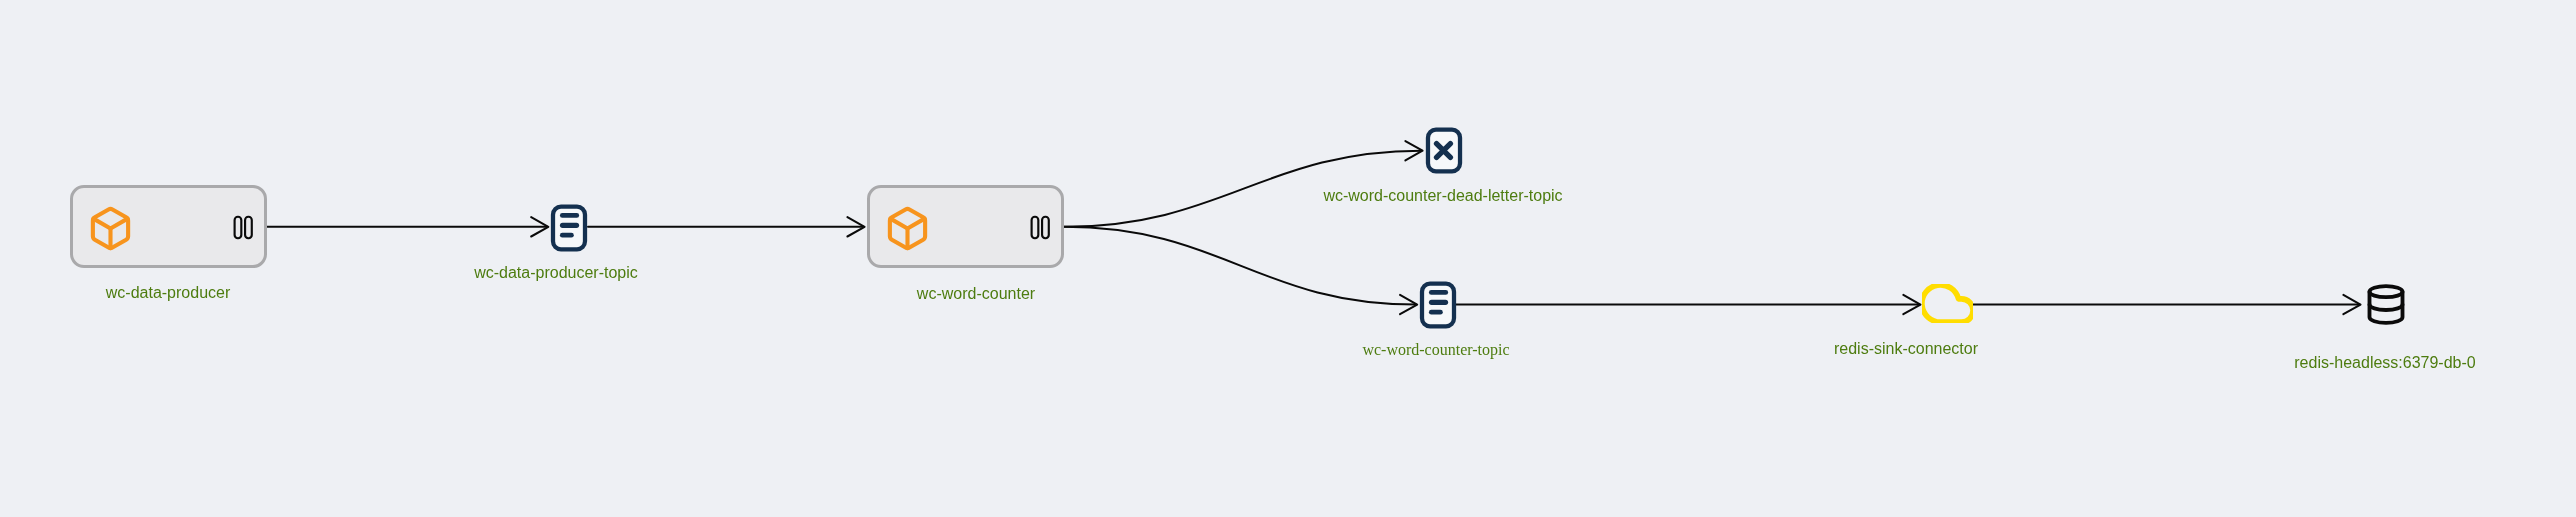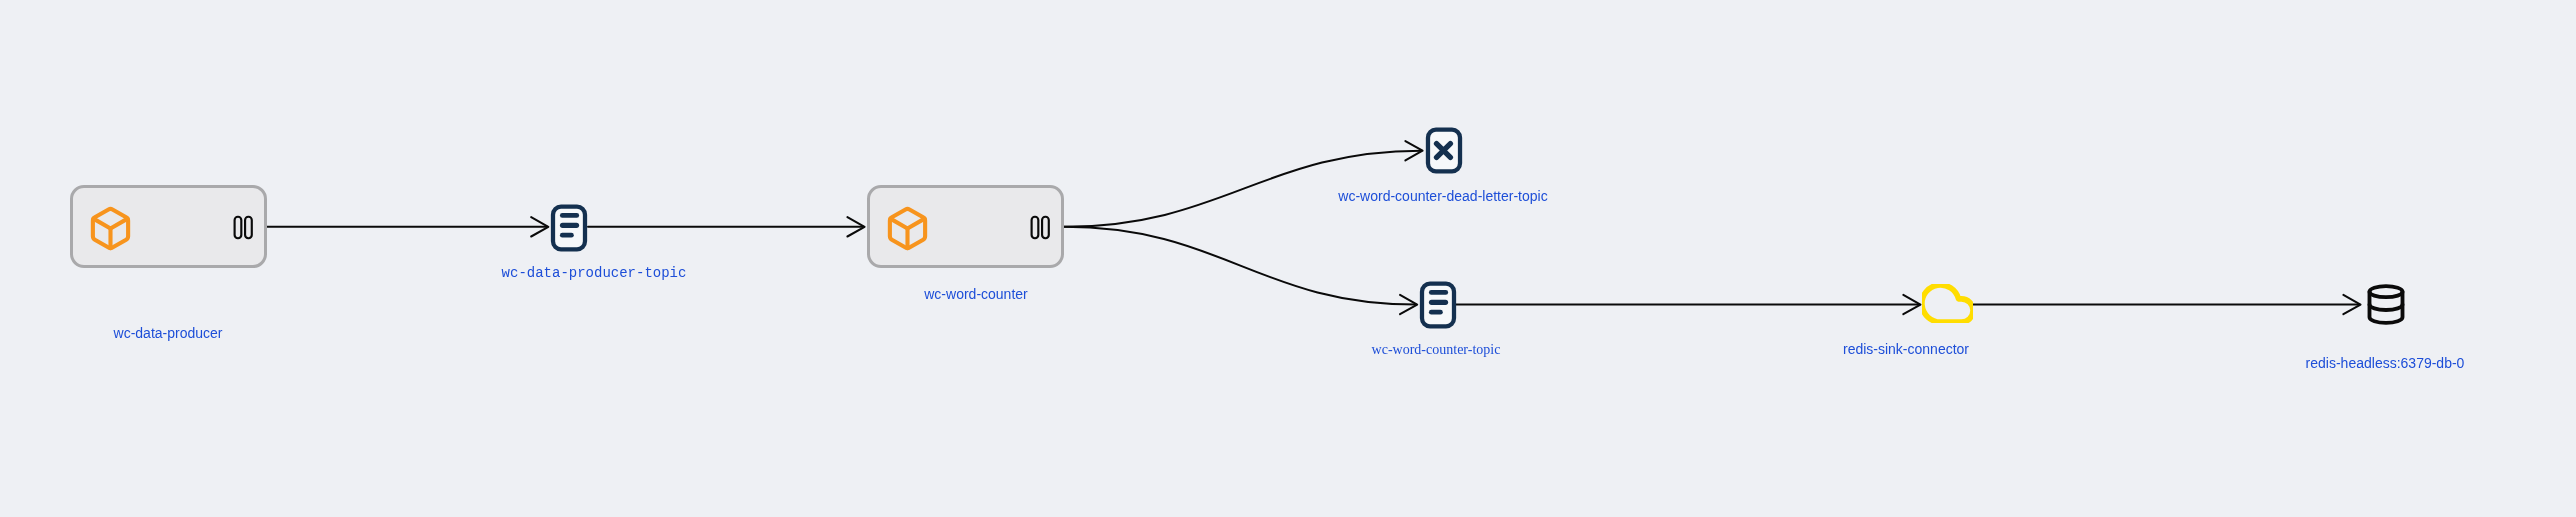--- a/index.html
+++ b/index.html
@@ -19,23 +19,23 @@
     border:3.8px solid #a9a9ab;
     border-radius:14px;
     box-sizing:border-box;
   }
   .node-box svg{position:absolute;}
   .icon-node{position:absolute;}
   .node-label{
     position:absolute;
     transform:translateX(-50%);
     white-space:nowrap;
-    font-size:14px;
+    font-size:16px;
     line-height:18px;
-    color:#1d4ed8;
+    color:#4d7c0f;
   }
 </style>
 </head>
 <body>
 
 <div class="canvas">
 
   <svg class="edge-layer" width="2576" height="518" viewBox="0 0 4806 966">
     <g stroke="#0a0a0a" stroke-width="3.8" fill="none" stroke-linecap="round" stroke-linejoin="round">
 
@@ -63,31 +63,31 @@
     <svg style="left:14px;top:14.5px;" width="47" height="51" viewBox="0 0 24 24" fill="none" stroke="#f7941d" stroke-width="2.1" stroke-linecap="round" stroke-linejoin="round">
       <path d="M21 16V8a2 2 0 0 0-1-1.73l-7-4a2 2 0 0 0-2 0l-7 4A2 2 0 0 0 3 8v8a2 2 0 0 0 1 1.73l7 4a2 2 0 0 0 2 0l7-4A2 2 0 0 0 21 16z"></path>
       <polyline points="3.27 6.96 12 12.01 20.73 6.96"></polyline>
       <line x1="12" y1="22.08" x2="12" y2="12"></line>
     </svg>
     <svg style="left:160px;top:27px;" width="20.4" height="25" viewBox="0 0 38 46" fill="none" stroke="#0a0a0a" stroke-width="4">
       <rect x="3" y="3" width="12.5" height="40" rx="6"></rect>
       <rect x="22.5" y="3" width="12.5" height="40" rx="6"></rect>
     </svg>
   </div>
-  <div class="node-label" style="left:168px;top:284px;margin-top:40px;">wc-data-producer</div>
+  <div class="node-label" style="left:168px;top:284px;">wc-data-producer</div>
 
   <div class="icon-node" style="left:550px;top:204px;">
     <svg width="38" height="48" viewBox="0 0 70 90">
       <rect x="5" y="5" width="60" height="80" rx="15" fill="#f6f8fa" stroke="#14304f" stroke-width="8"></rect>
       <rect x="18" y="17" width="36" height="9" rx="4.5" fill="#14304f"></rect>
       <rect x="18" y="35" width="36" height="10" rx="5" fill="#14304f"></rect>
       <rect x="18" y="54" width="26" height="9" rx="4.5" fill="#14304f"></rect>
     </svg>
   </div>
-  <div class="node-label" style="left:594px;top:264px;font-family:Liberation Mono, monospace;">wc-data-producer-topic</div>
+  <div class="node-label" style="left:556px;top:264px;">wc-data-producer-topic</div>
 
   <div class="node-box" style="left:867px;top:185px;">
     <svg style="left:14px;top:14.5px;" width="47" height="51" viewBox="0 0 24 24" fill="none" stroke="#f7941d" stroke-width="2.1" stroke-linecap="round" stroke-linejoin="round">
       <path d="M21 16V8a2 2 0 0 0-1-1.73l-7-4a2 2 0 0 0-2 0l-7 4A2 2 0 0 0 3 8v8a2 2 0 0 0 1 1.73l7 4a2 2 0 0 0 2 0l7-4A2 2 0 0 0 21 16z"></path>
       <polyline points="3.27 6.96 12 12.01 20.73 6.96"></polyline>
       <line x1="12" y1="22.08" x2="12" y2="12"></line>
     </svg>
     <svg style="left:160px;top:27px;" width="20.4" height="25" viewBox="0 0 38 46" fill="none" stroke="#0a0a0a" stroke-width="4">
       <rect x="3" y="3" width="12.5" height="40" rx="6"></rect>
       <rect x="22.5" y="3" width="12.5" height="40" rx="6"></rect>

